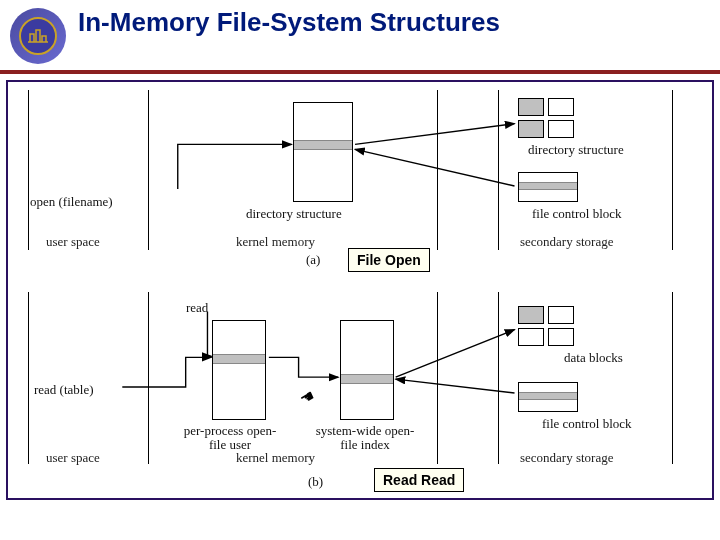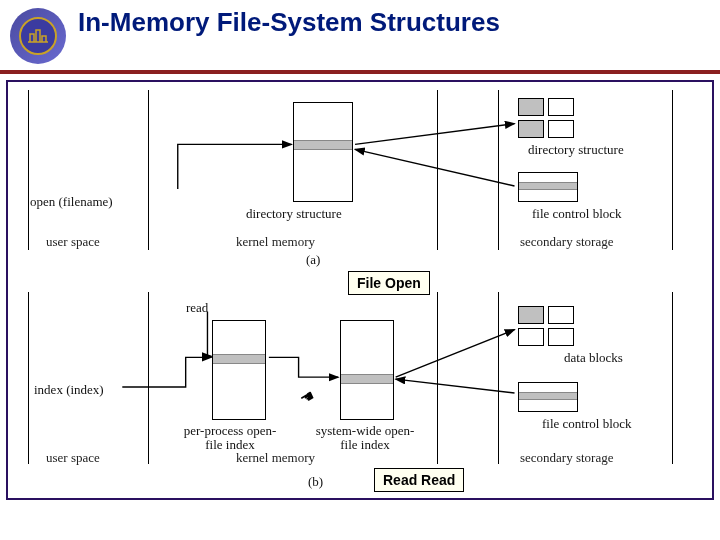--- a/index.html
+++ b/index.html
@@ -58,31 +58,31 @@
 
   <div class="rect" style="left:510px; top:90px; width:60px; height:30px;"></div>
   <div class="band" style="left:511px; top:100px; width:58px; height:8px;"></div>
   <span class="label" style="left:524px; top:124px;">file control block</span>
 
   <span class="zone-label" style="left:38px; top:152px;">user space</span>
   <span class="zone-label" style="left:228px; top:152px;">kernel memory</span>
   <span class="zone-label" style="left:512px; top:152px;">secondary storage</span>
   <span class="label" style="left:298px; top:170px;">(a)</span>
 
-  <div class="callout" style="left:340px; top:166px;margin-top:23px;">File Open</div>
+  <div class="callout" style="left:340px; top:166px;">File Open</div>
 
   <div class="region" style="left:20px; top:210px; width:120px; height:172px; border-right:none;"></div>
   <div class="region" style="left:140px; top:210px; width:290px; height:172px;"></div>
   <div class="region" style="left:490px; top:210px; width:175px; height:172px;"></div>
 
-  <span class="label" style="left:26px; top:300px;">index (index)</span>
+  <span class="label" style="left:26px; top:300px;">read (table)</span>
 
   <div class="rect" style="left:204px; top:238px; width:54px; height:100px;"></div>
   <div class="band" style="left:205px; top:272px; width:52px; height:10px;"></div>
-  <span class="label" style="left:172px; top:342px; width:100px; text-align:center; line-height:1.1;">per-process open-file index</span>
+  <span class="label" style="left:172px; top:342px; width:100px; text-align:center; line-height:1.1;">per-process open-file user</span>
 
   <span class="label" style="left:178px; top:218px;">read</span>
 
   <div class="rect" style="left:332px; top:238px; width:54px; height:100px;"></div>
   <div class="band" style="left:333px; top:292px; width:52px; height:10px;"></div>
   <span class="label" style="left:302px; top:342px; width:110px; text-align:center; line-height:1.1;">system-wide open-file index</span>
 
   <div class="smallbox smallfill" style="left:510px; top:224px;"></div>
   <div class="smallbox" style="left:540px; top:224px;"></div>
   <div class="smallbox" style="left:510px; top:246px;"></div>

